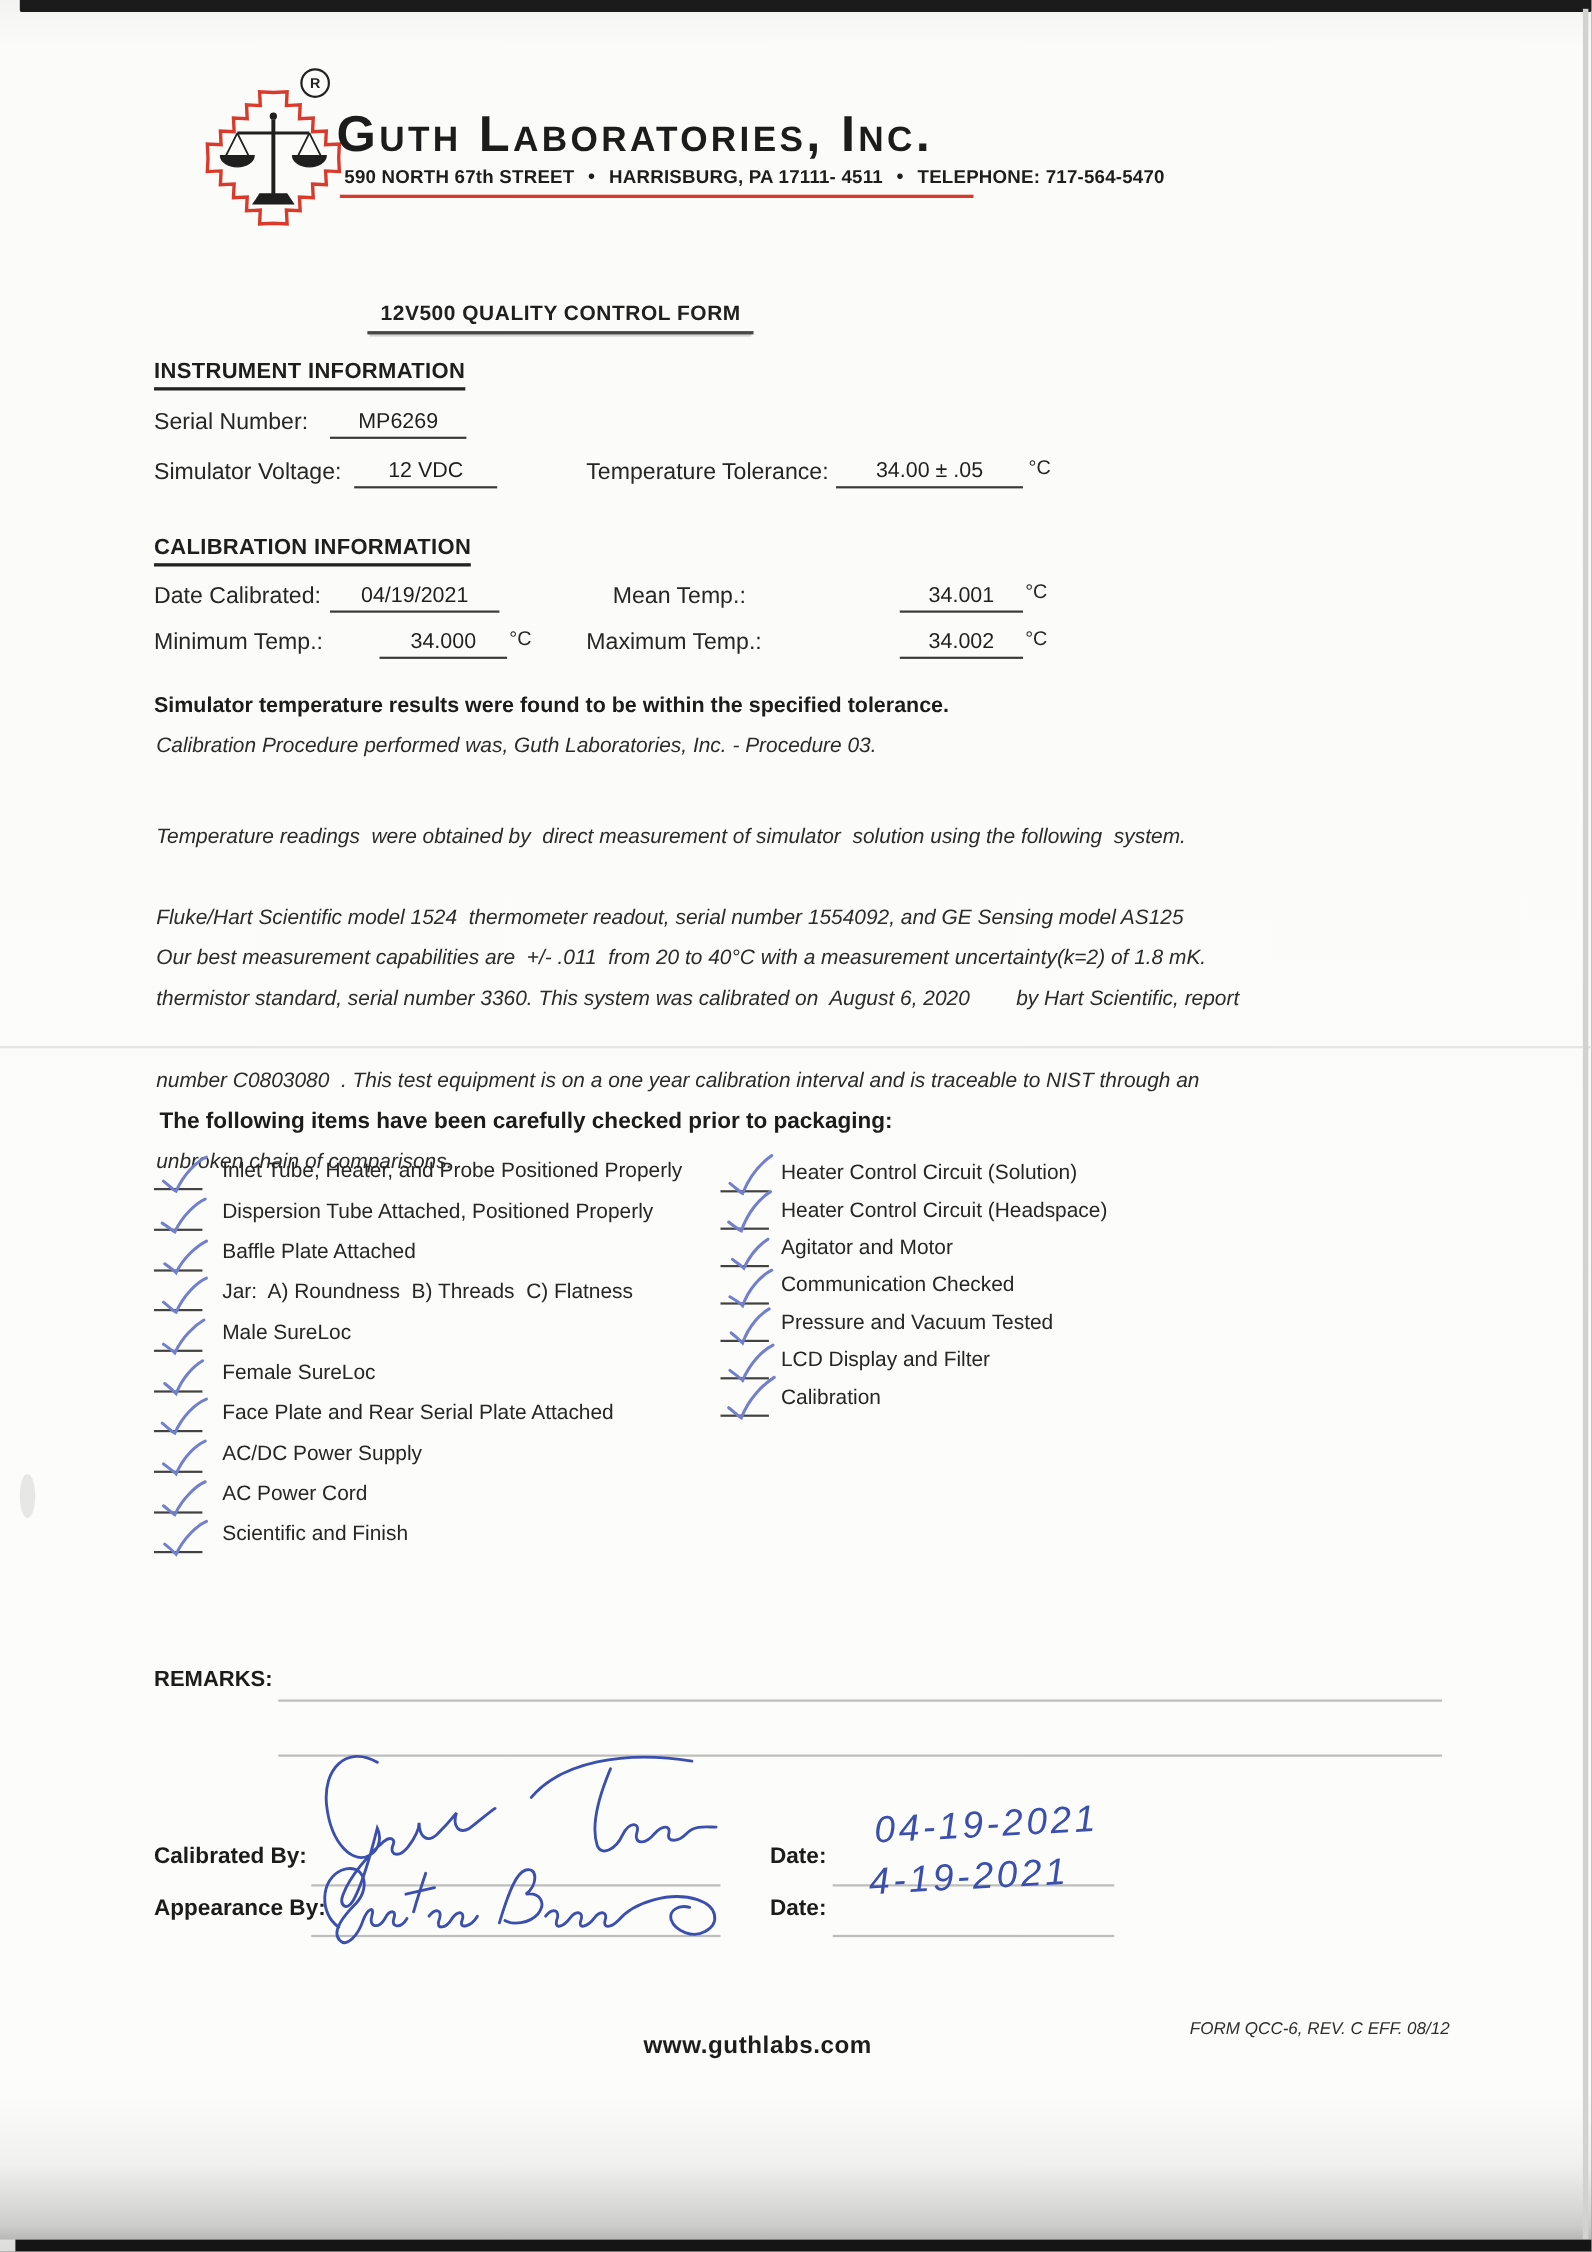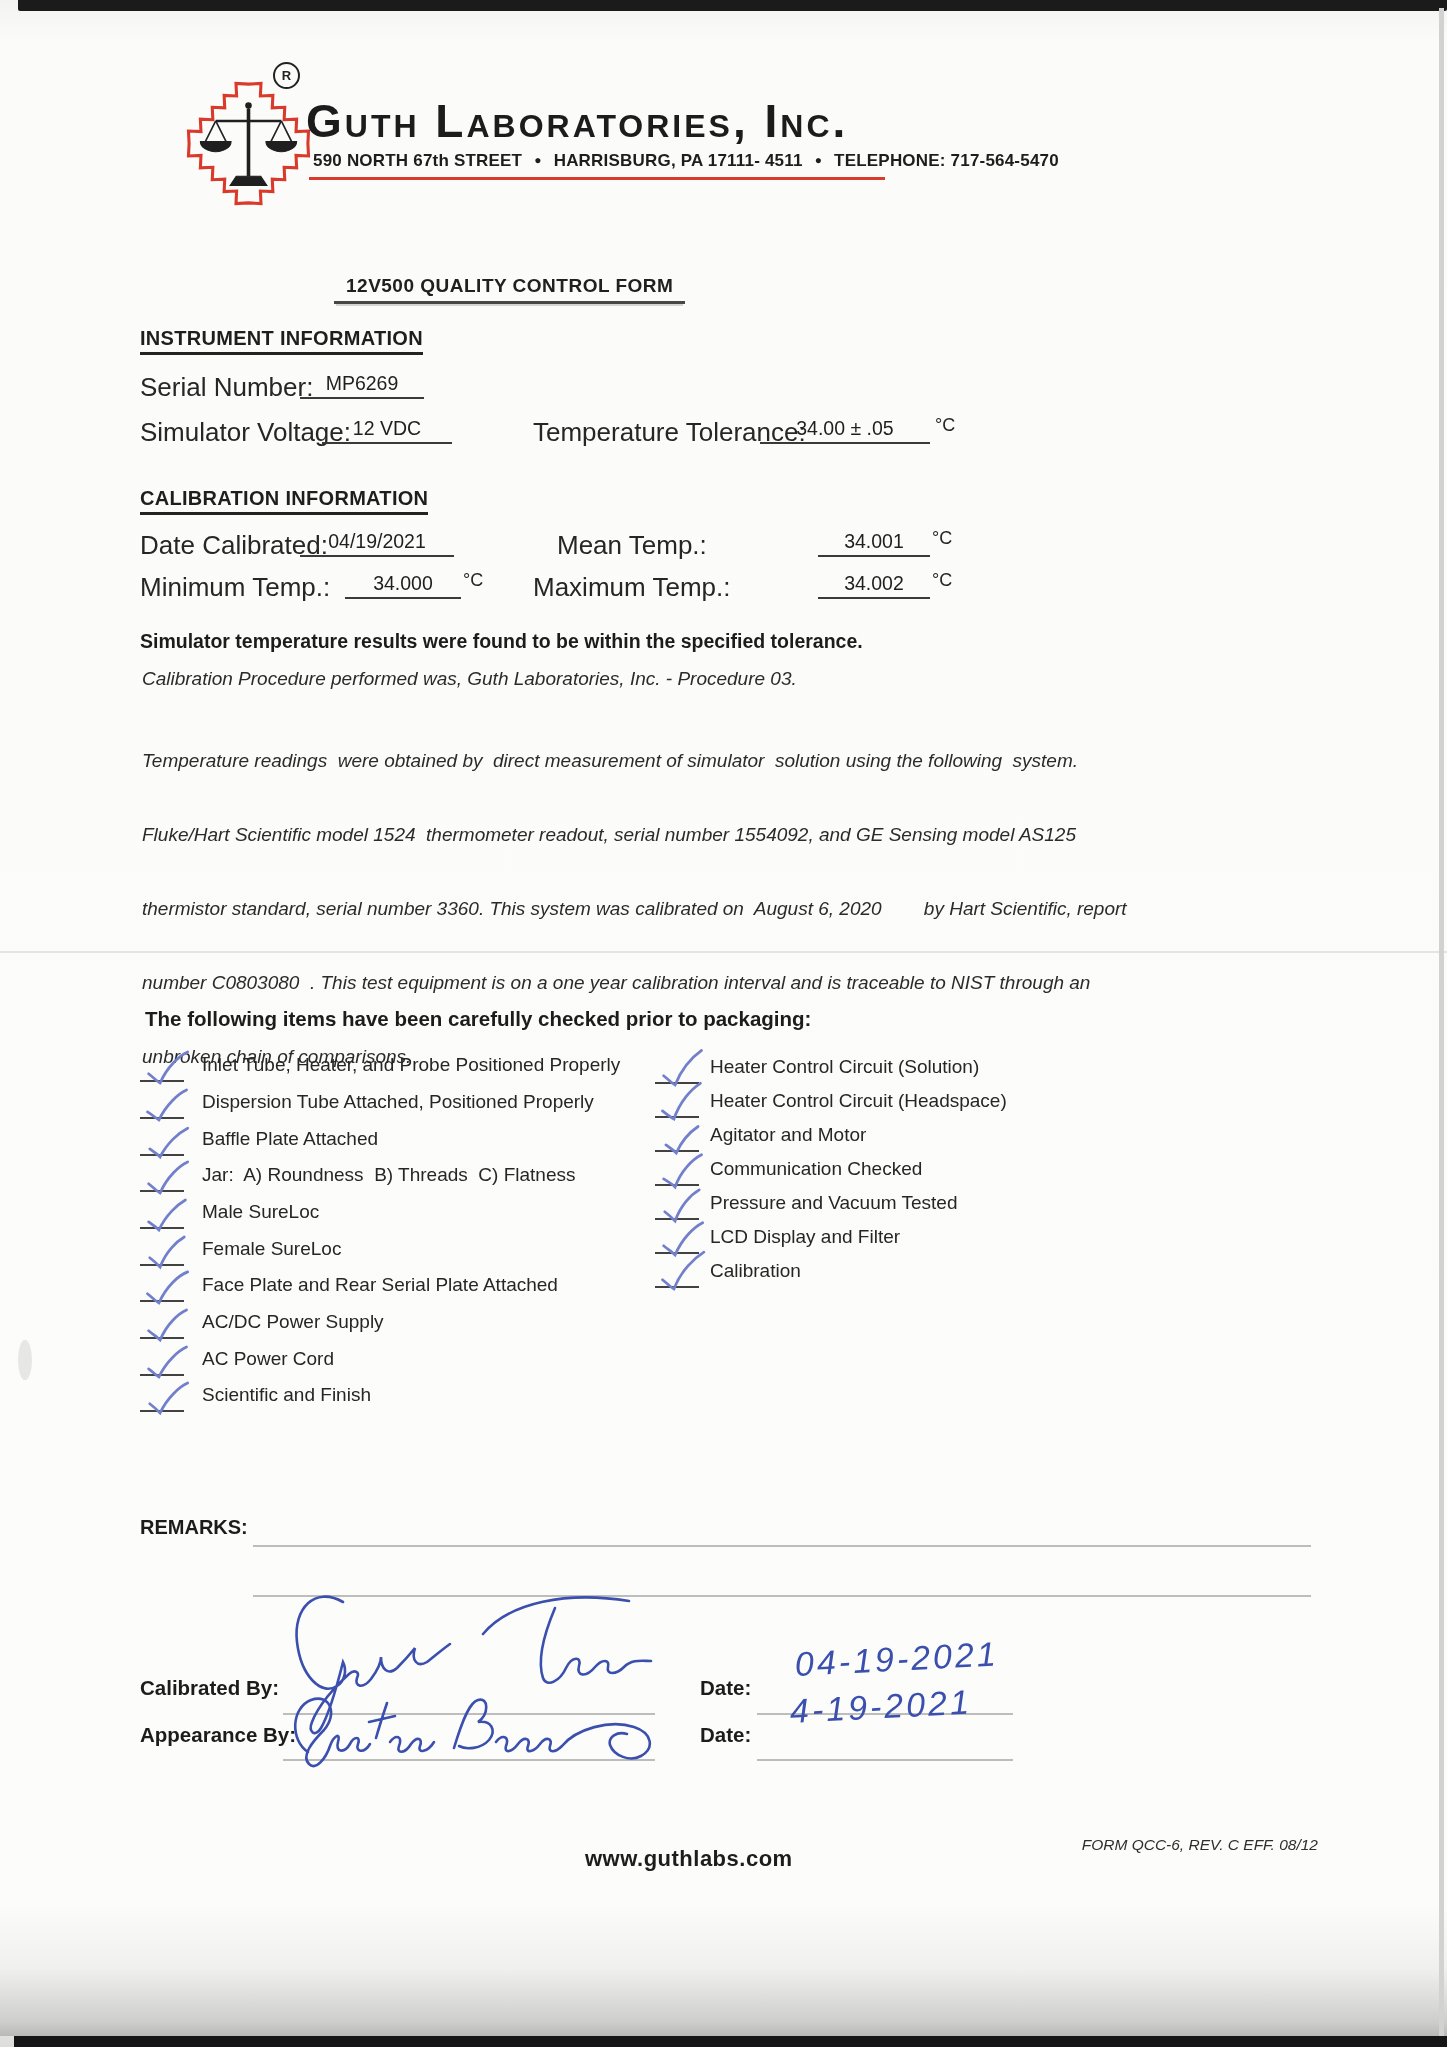--- a/index.html
+++ b/index.html
@@ -24,21 +24,21 @@
            letter-spacing:3px;color:#1c1c1c;}
   .addr{position:absolute;left:313px;top:151px;font-size:17px;font-weight:bold;color:#1d1d1d;letter-spacing:.2px;}
   .addr .bullet{margin:0 12px;font-size:12px;vertical-align:2px;}
   .red-rule{position:absolute;left:309px;top:177px;width:576px;height:3px;background:var(--logo-red,#d93a2b);}
   
   .form-title{position:absolute;left:334px;top:255px;font-size:19px;font-weight:bold;letter-spacing:.5px;color:#202020;
               padding:0 12px 4px 12px;border-bottom:3px solid #474747;box-shadow:0 4px 0 -2px rgba(140,140,140,.35);margin-top:20px;}
   .sec-head{position:absolute;font-size:20px;font-weight:bold;color:#1e1e1e;letter-spacing:.3px;
             padding-bottom:2px;border-bottom:3px solid #232323;}
   
-  .lbl{position:absolute;font-size:26px;color:#262626;}
+  .lbl{position:absolute;font-size:21px;color:#262626;}
   .val{position:absolute;font-size:19.5px;color:#1f1f1f;text-align:center;
        border-bottom:2px solid #3a3a3a;padding:0 6px 2px 6px;}
   .unit{border:none;font-size:18px;}
   .bold-line{position:absolute;font-size:19.5px;font-weight:bold;color:#1c1c1c;}
   .note{position:absolute;font-size:19px;font-style:italic;color:#2b2b2b;}
   .note-lines div{line-height:30px;white-space:pre-wrap;}
   
   .chk-row{position:absolute;height:34px;width:560px;}
   .chk-line{position:absolute;left:0;top:26px;width:44px;height:2px;background:#424242;}
   .check{position:absolute;left:4px;top:-6px;width:46px;height:40px;overflow:visible;}
@@ -118,20 +118,21 @@
 
   <div class="bold-line abs" style="left:140px;top:630px;">Simulator temperature results were found to be within the specified tolerance.</div>
   <div class="note abs" style="left:142px;top:668px;">Calibration Procedure performed was, Guth Laboratories, Inc. - Procedure 03.</div>
   <div class="note note-lines abs" style="left:142px;top:702px;">
     <div>Temperature readings  were obtained by  direct measurement of simulator  solution using the following  system.</div>
     <div>Fluke/Hart Scientific model 1524  thermometer readout, serial number 1554092, and GE Sensing model AS125</div>
     <div>thermistor standard, serial number 3360. This system was calibrated on  August 6, 2020        by Hart Scientific, report</div>
     <div>number C0803080  . This test equipment is on a one year calibration interval and is traceable to NIST through an</div>
     <div>unbroken chain of comparisons.</div>
   </div>
+  <div class="note abs" style="left:142px;top:860px;">Our best measurement capabilities are  +/- .011  from 20 to 40°C with a measurement uncertainty(k=2) of 1.8 mK.</div>
 
   <div class="bold-line abs" style="left:145px;top:1007px;font-size:20.5px;">The following items have been carefully checked prior to packaging:</div>
 
   <div class="chk-row col-l" style="left:140px;top:1054px;">
     <span class="chk-line"></span>
     <svg class="check" viewBox="0 0 40 30">
         <path d="M4,20 C9,24 12,27 14,28 C20,14 31,4 38,1"></path>
       </svg>
     <span class="chk-label">Inlet Tube, Heater, and Probe Positioned Properly</span>
   </div>

